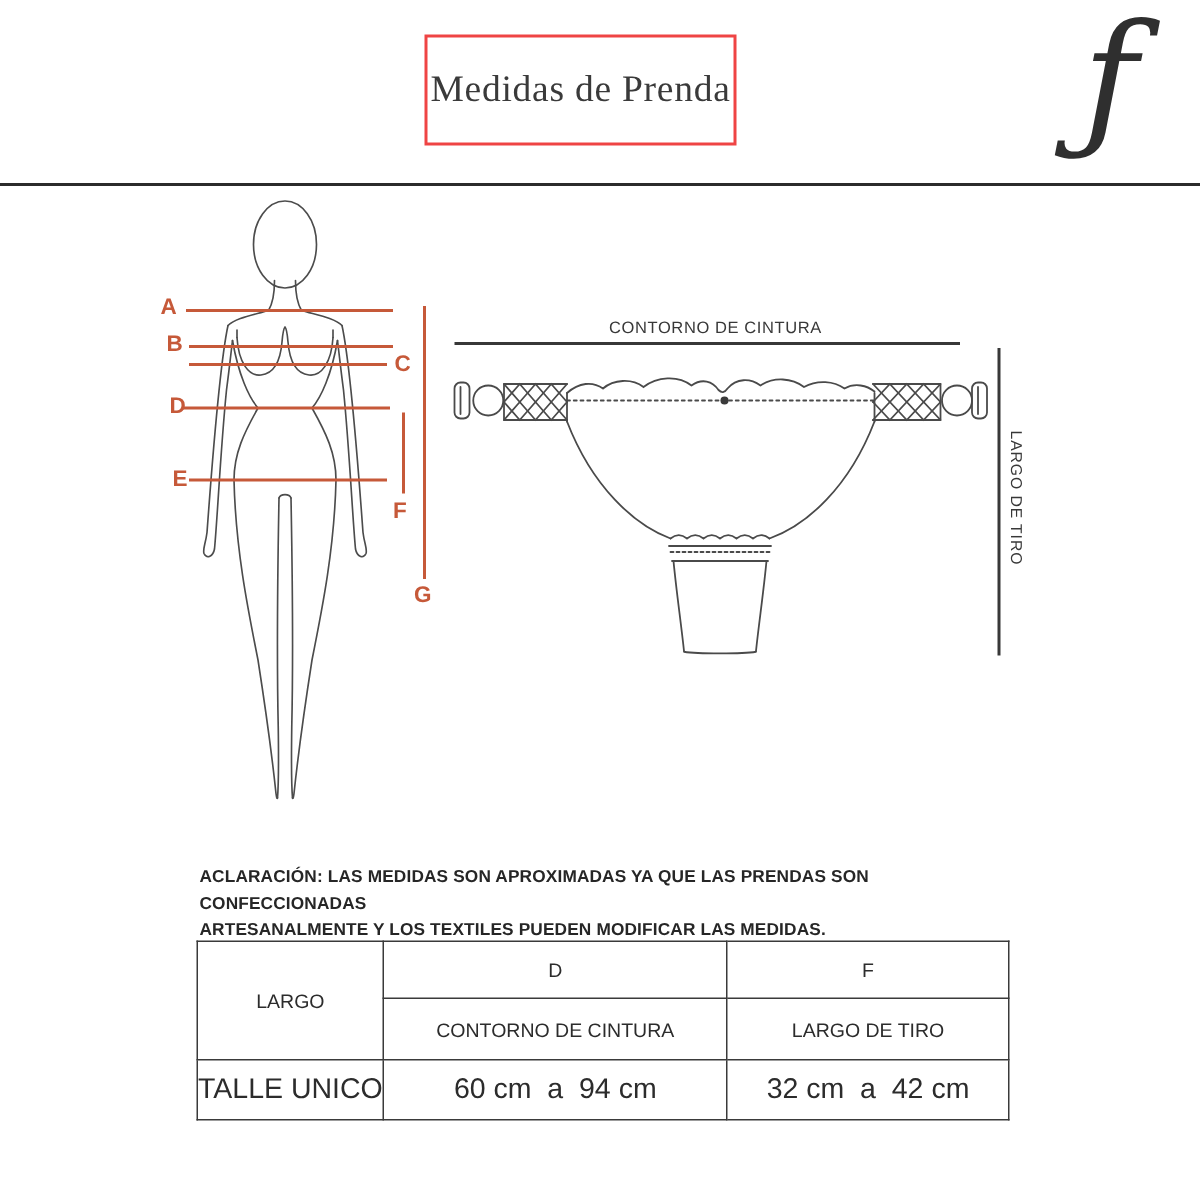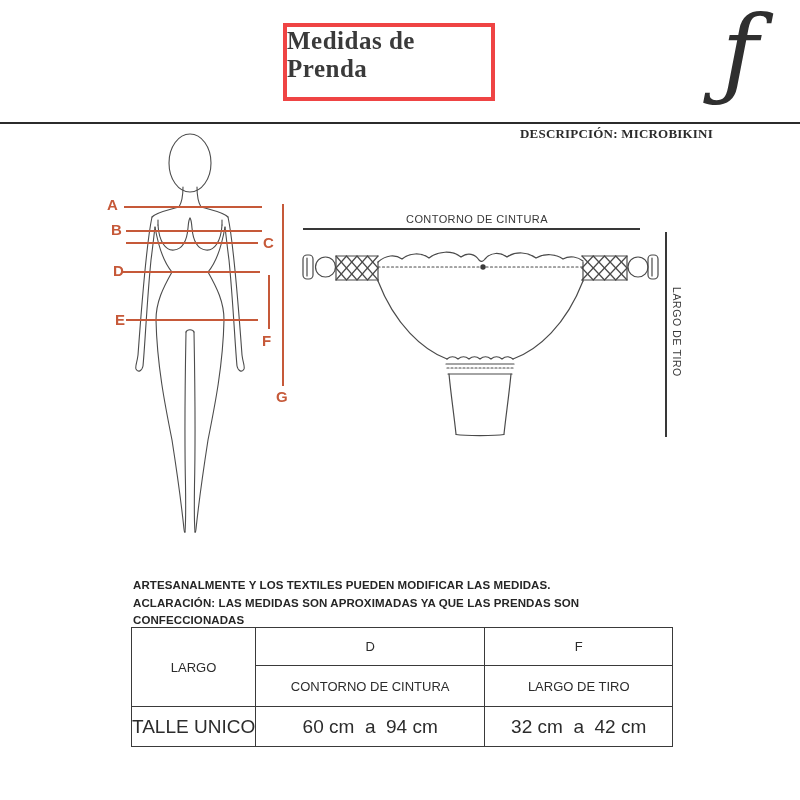--- a/index.html
+++ b/index.html
@@ -1,21 +1,21 @@
 <!DOCTYPE html>
 <html><head>
 <meta charset="utf-8">
 <style>
   html,body{margin:0;padding:0;background:#ffffff;}
   #canvas{position:relative;width:800px;height:800px;background:#ffffff;overflow:hidden;
           font-family:"Liberation Sans", sans-serif;color:#383838;}
 
   
   .title-box{position:absolute;left:283px;top:23px;width:204px;height:70px;
-             border:4px solid #ef4444;display:flex;justify-content:center;font-weight:bold;}
+             border:2px solid #ef4444;display:flex;align-items:center;justify-content:center;}
   .title-box span{font-family:"Liberation Serif", serif;font-size:25px;color:#3a3a3a;letter-spacing:.5px;}
   .brand-logo{position:absolute;left:698px;top:-6px;width:84px;height:122px;text-align:center;
               font-family:"DejaVu Serif", serif;font-style:italic;font-size:100px;color:#2f2f2f;line-height:118px;}
   .header-rule{position:absolute;left:0;top:122px;width:800px;height:2px;background:#2b2b2b;}
   .description{position:absolute;left:520px;top:126px;font-family:"Liberation Serif", serif;
                font-weight:700;font-size:13px;color:#2b2b2b;letter-spacing:.2px;}
 
   
   svg{position:absolute;}
   .fig-line{stroke:#4c4c4c;stroke-width:1.1;fill:none;stroke-linecap:round;}
@@ -50,21 +50,20 @@
 </head>
 <body>
 
 <div id="canvas">
 
   <div class="title-box">
     <span>Medidas de Prenda</span>
   </div>
   <div class="brand-logo">ƒ</div>
   <div class="header-rule"></div>
-  <div class="description">DESCRIPCIÓN: MICROBIKINI</div>
 
   <svg style="left:95px;top:130px;" width="200" height="410" viewBox="0 0 200 410">
     <ellipse class="fig-line" cx="95" cy="33" rx="21" ry="29"></ellipse>
     <path class="fig-line" d="M88,57 C88,66 87,72 84,77"></path>
     <path class="fig-line" d="M102,57 C102,66 103,72 106,77"></path>
     <path class="fig-line" d="M84,77 C74,80 62,82 57,87"></path>
     <path class="fig-line" d="M106,77 C116,80 128,82 133,87"></path>
     <path class="fig-line" d="M57,87 C52,110 47,170 43,225 C42,233 40,236 41,239 C43,243 47,241 48,236 C50,215 52,170 56,130 C58,115 59,105 60,97"></path>
     <path class="fig-line" d="M133,87 C138,110 143,170 147,225 C148,233 150,236 149,239 C147,243 143,241 142,236 C140,215 138,170 134,130 C132,115 131,105 130,97"></path>
     <path class="fig-line" d="M60,97 C64,120 71,135 77,142 C68,158 61,172 61,190"></path>
@@ -135,22 +134,22 @@
     <path class="garment-line" d="M151,124 L219,124"></path>
     <path class="garment-line" d="M152,128 L218,128" stroke-dasharray="2,2"></path>
     <path class="garment-line" d="M153,134 L217,134"></path>
 
     <path class="garment-line" d="M154,134 C156,155 159,175 161,194"></path>
     <path class="garment-line" d="M216,134 C214,155 211,175 209,194"></path>
     <path class="garment-line" d="M161,194.5 C170,196 200,196 209,194.5"></path>
   </svg>
 
   <div class="disclaimer">
+    <div>ACLARACIÓN: LAS MEDIDAS SON APROXIMADAS YA QUE LAS PRENDAS SON CONFECCIONADAS</div>
     <div>ARTESANALMENTE Y LOS TEXTILES PUEDEN MODIFICAR LAS MEDIDAS.</div>
-    <div>ACLARACIÓN: LAS MEDIDAS SON APROXIMADAS YA QUE LAS PRENDAS SON CONFECCIONADAS</div>
   </div>
 
   <table class="size-table">
     <tbody>
         <tr class="r-code">
       <td class="c-size" rowspan="2">LARGO</td>
       <td class="c-d">D</td>
       <td class="c-f">F</td>
     </tr>
     <tr class="r-name">

